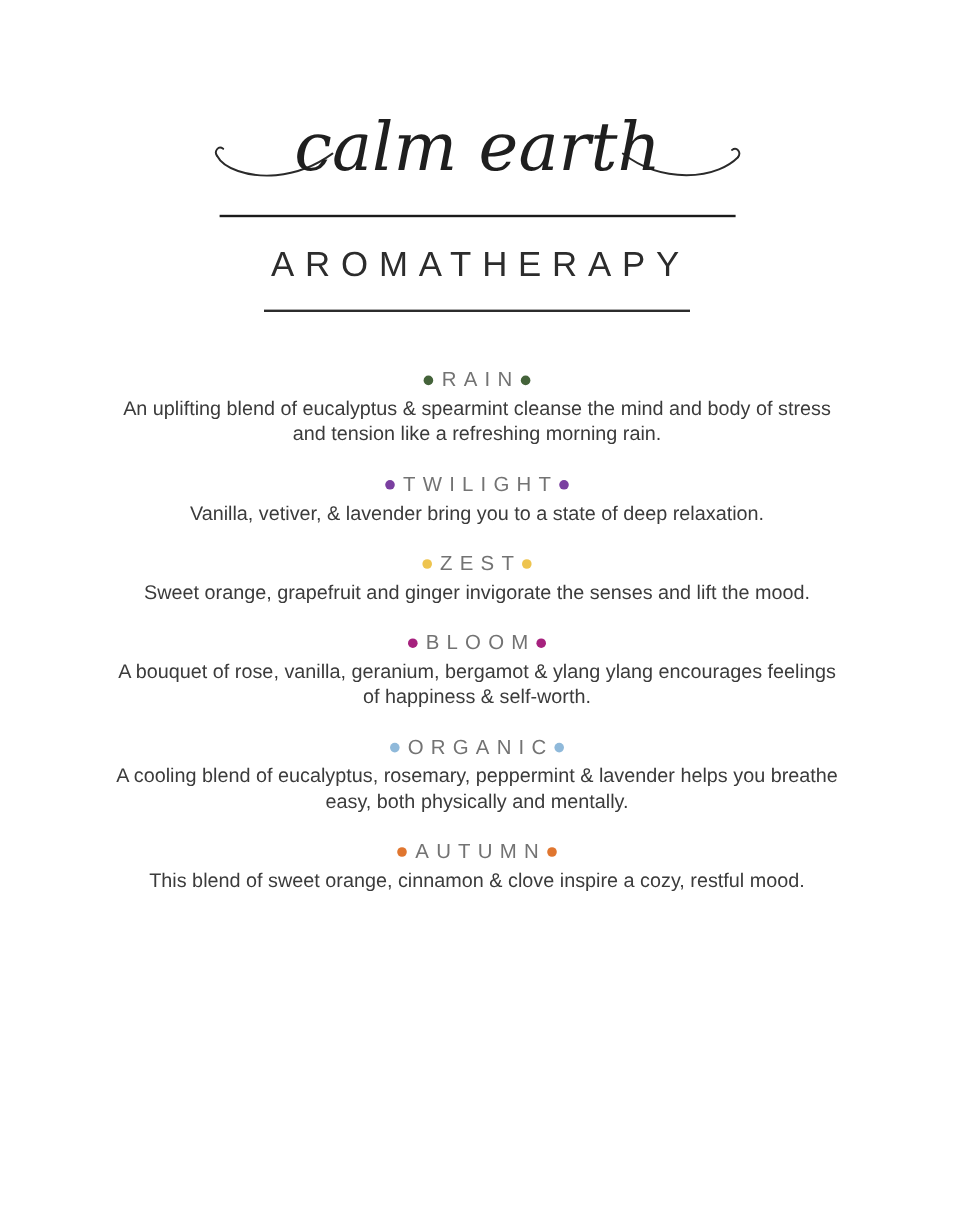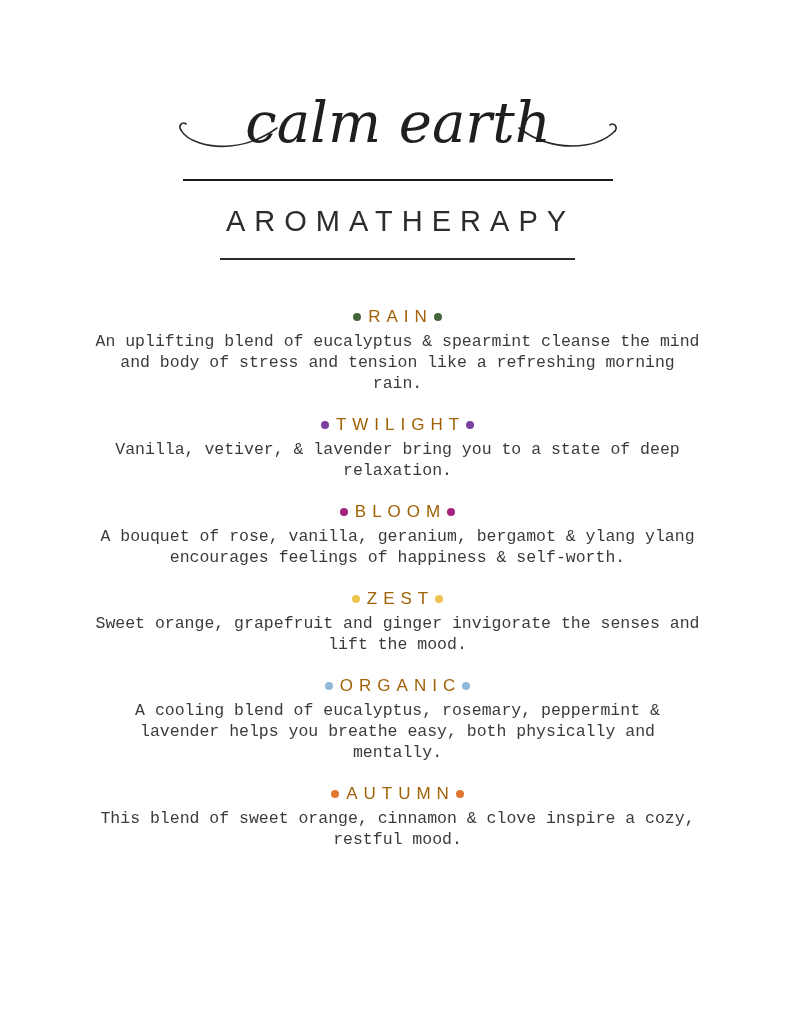--- a/index.html
+++ b/index.html
@@ -54,38 +54,37 @@
   .sections { margin-top: 46px; }
   .scent { margin-bottom: 20px; }
   .scent-title {
     display: flex;
     justify-content: center;
     align-items: center;
     gap: 7px;
     height: 21px;
     font-size: 17px;
     letter-spacing: 6px;
-    color: #a16207;
+    color: #737373;
   }
   .scent-name { margin-right: -6px;  }
   .dot {
     width: 8px;
     height: 8px;
     border-radius: 50%;
     display: inline-block;
     flex: 0 0 auto;
   }
   .scent-desc {
     margin: 4px auto 0;
     max-width: 604px;
     text-align: center;
     font-size: 16.5px;
     line-height: 21px;
     color: #3b3b3b;
-    font-family: Liberation Mono, monospace;
   }
 </style>
 </head>
 <body>
 
 <div class="page">
 
   <header class="logo">
     <svg class="logo-script" width="440" height="84" viewBox="0 0 440 84" aria-hidden="true">
 
@@ -118,34 +117,34 @@
     <div class="scent-title">
       <span class="dot" style="background: rgb(122, 63, 160);"></span>
       <span class="scent-name">TWILIGHT</span>
       <span class="dot" style="background: rgb(122, 63, 160);"></span>
     </div>
     <p class="scent-desc">Vanilla, vetiver, &amp; lavender bring you to a state of deep relaxation.</p>
   </section>
 
   <section class="scent">
     <div class="scent-title">
+      <span class="dot" style="background: rgb(238, 196, 79);"></span>
+      <span class="scent-name">ZEST</span>
+      <span class="dot" style="background: rgb(238, 196, 79);"></span>
+    </div>
+    <p class="scent-desc">Sweet orange, grapefruit and ginger invigorate the senses and lift the mood.</p>
+  </section>
+
+  <section class="scent">
+    <div class="scent-title">
       <span class="dot" style="background: rgb(166, 33, 126);"></span>
       <span class="scent-name">BLOOM</span>
       <span class="dot" style="background: rgb(166, 33, 126);"></span>
     </div>
     <p class="scent-desc">A bouquet of rose, vanilla, geranium, bergamot &amp; ylang ylang encourages feelings of happiness &amp; self-worth.</p>
-  </section>
-
-  <section class="scent">
-    <div class="scent-title">
-      <span class="dot" style="background: rgb(238, 196, 79);"></span>
-      <span class="scent-name">ZEST</span>
-      <span class="dot" style="background: rgb(238, 196, 79);"></span>
-    </div>
-    <p class="scent-desc">Sweet orange, grapefruit and ginger invigorate the senses and lift the mood.</p>
   </section>
 
   <section class="scent">
     <div class="scent-title">
       <span class="dot" style="background: rgb(143, 185, 218);"></span>
       <span class="scent-name">ORGANIC</span>
       <span class="dot" style="background: rgb(143, 185, 218);"></span>
     </div>
     <p class="scent-desc">A cooling blend of eucalyptus, rosemary, peppermint &amp; lavender helps you breathe easy, both physically and mentally.</p>
   </section>

